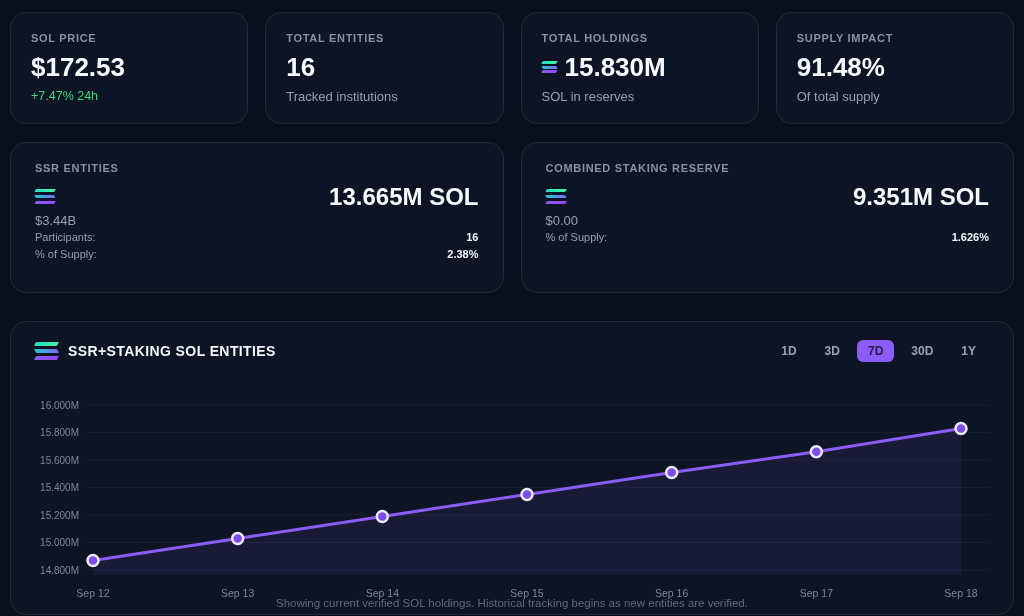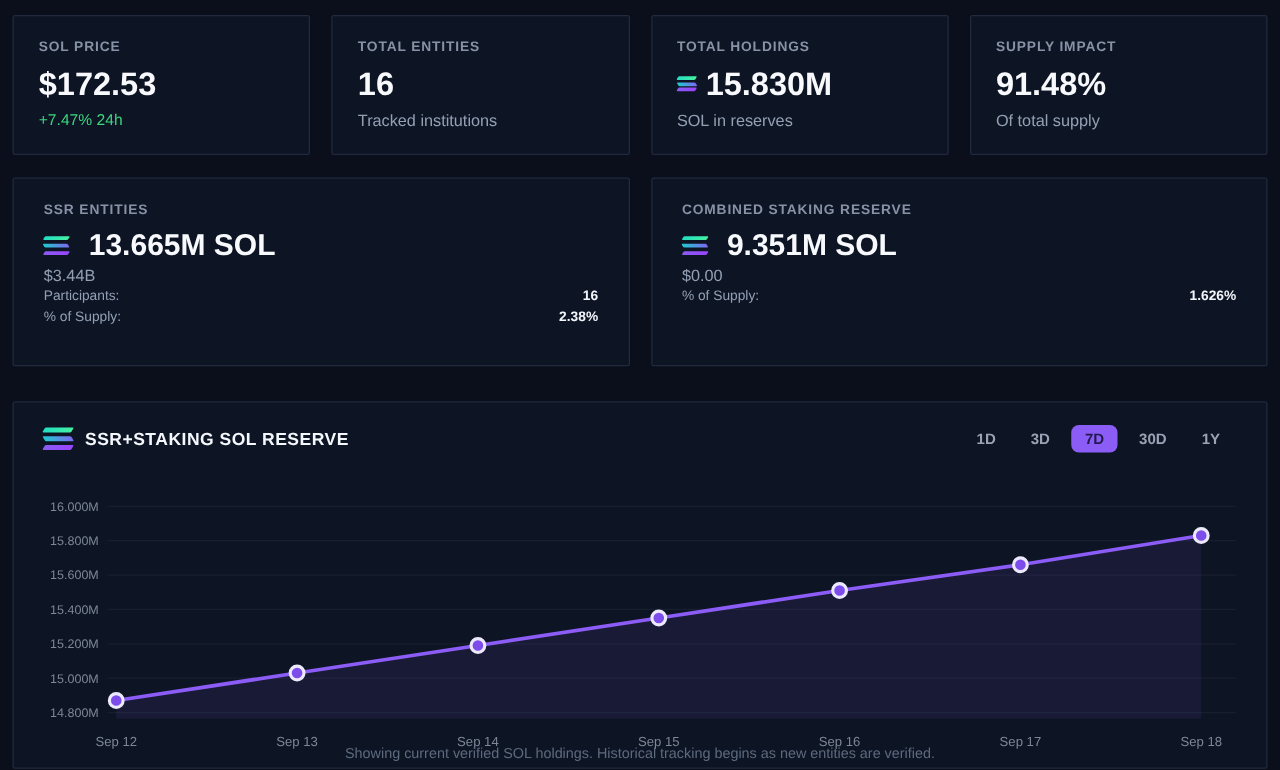--- a/index.html
+++ b/index.html
@@ -8,21 +8,21 @@
     background:#0a0f1b;
     font-family:"Liberation Sans","DejaVu Sans",sans-serif;
     color:#e8edf5;
   }
   .page { width:1024px; height:616px; padding:12px 10px 0; }
 
   
   .card {
     background:#0d1424;
     border:1px solid #202a3c;
-    border-radius:2px;
+    border-radius:16px;
   }
 
   
   .stat-row {
     display:grid;
     grid-template-columns:repeat(4,1fr);
     gap:17px;
     height:112px;
     margin-bottom:18px;
   }
@@ -42,21 +42,21 @@
   .detail-row {
     display:grid;
     grid-template-columns:repeat(2,1fr);
     gap:17px;
     height:151px;
     margin-bottom:28px;
   }
   .detail-card { padding:19px 24px; }
   .detail-value {
     margin-top:11px; font-size:24px; font-weight:700; color:#f7f9fc;
-    display:flex; align-items:center; gap:16px; line-height:1;
+    display:flex; align-items:center; gap:1px; line-height:1;justify-content:space-between;
   }
   .detail-usd { margin-top:4px; font-size:13px; color:#93a0b4; }
   .detail-stats { }
   .detail-stat-line {
     display:flex; justify-content:space-between; align-items:center;
     padding:2.5px 0; font-size:11px;
   }
   .detail-stat-line .k { color:#93a0b4; }
   .detail-stat-line .v { color:#f2f5fa; font-weight:700; }
 
@@ -183,21 +183,21 @@
   </div>
 
   <div class="card chart-card">
     <div class="chart-header">
       <div class="chart-title">
         <span class="sol-icon sol-lg">
             <span class="b b1"></span>
             <span class="b b2"></span>
             <span class="b b3"></span>
           </span>
-        <span>SSR+STAKING SOL RESERVE</span>
+        <span>SSR+STAKING SOL ENTITIES</span>
       </div>
       <div class="range-group">
         <button class="range-btn">1D</button>
         <button class="range-btn">3D</button>
         <button class="range-btn active">7D</button>
         <button class="range-btn">30D</button>
         <button class="range-btn">1Y</button>
       </div>
     </div>
 

